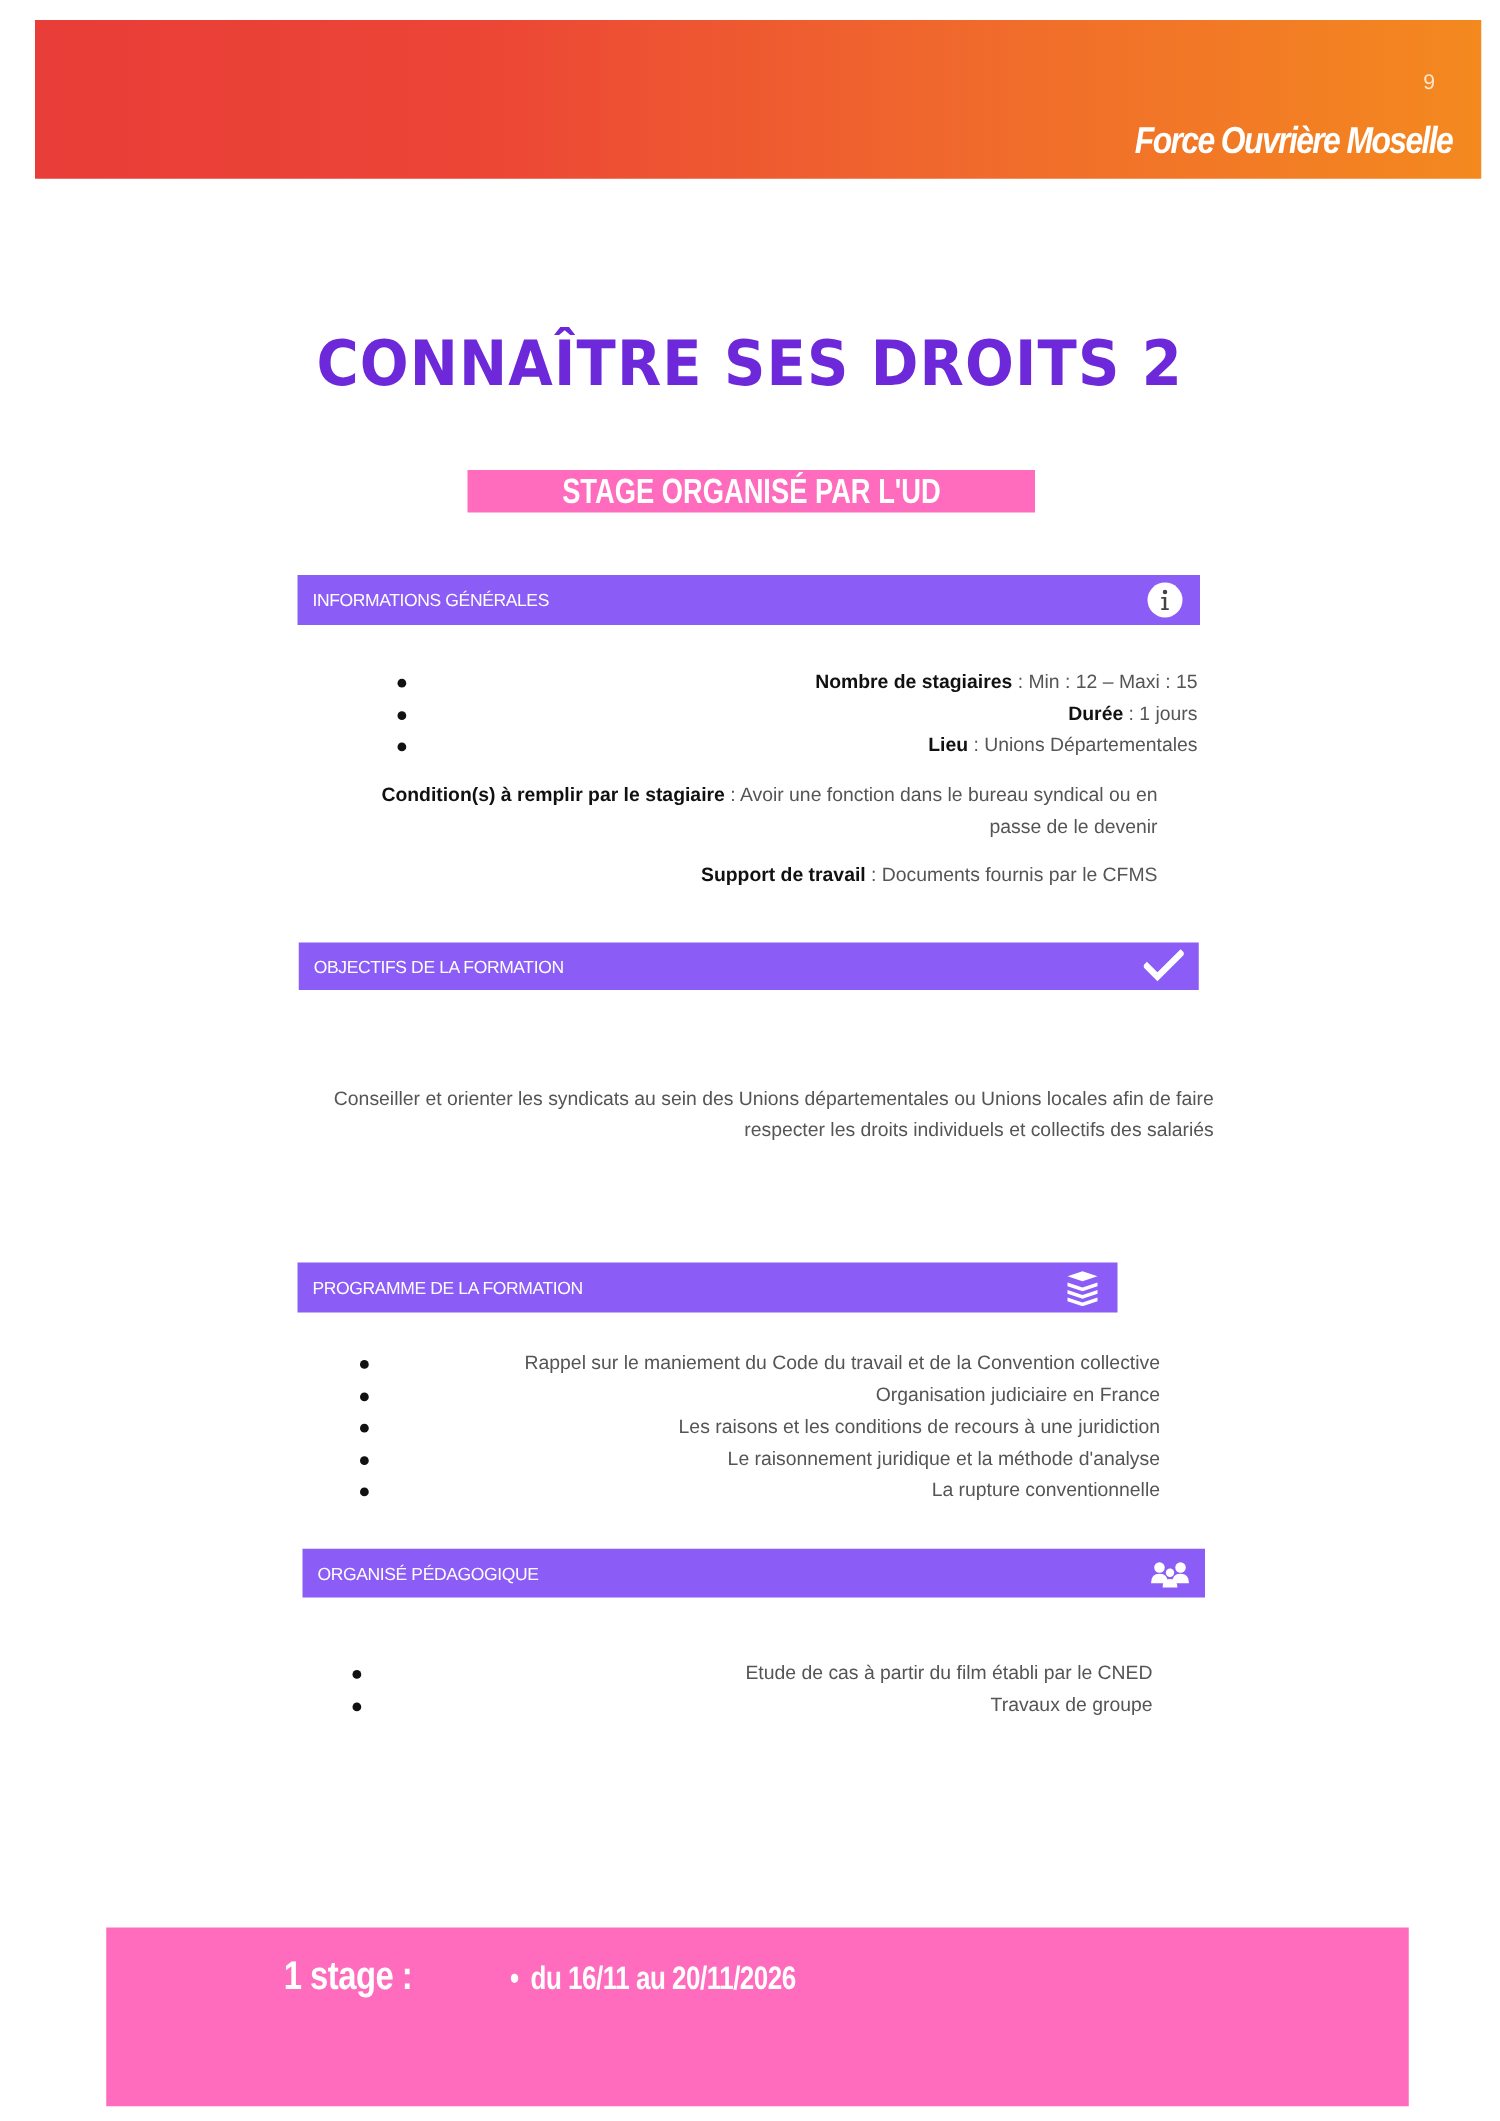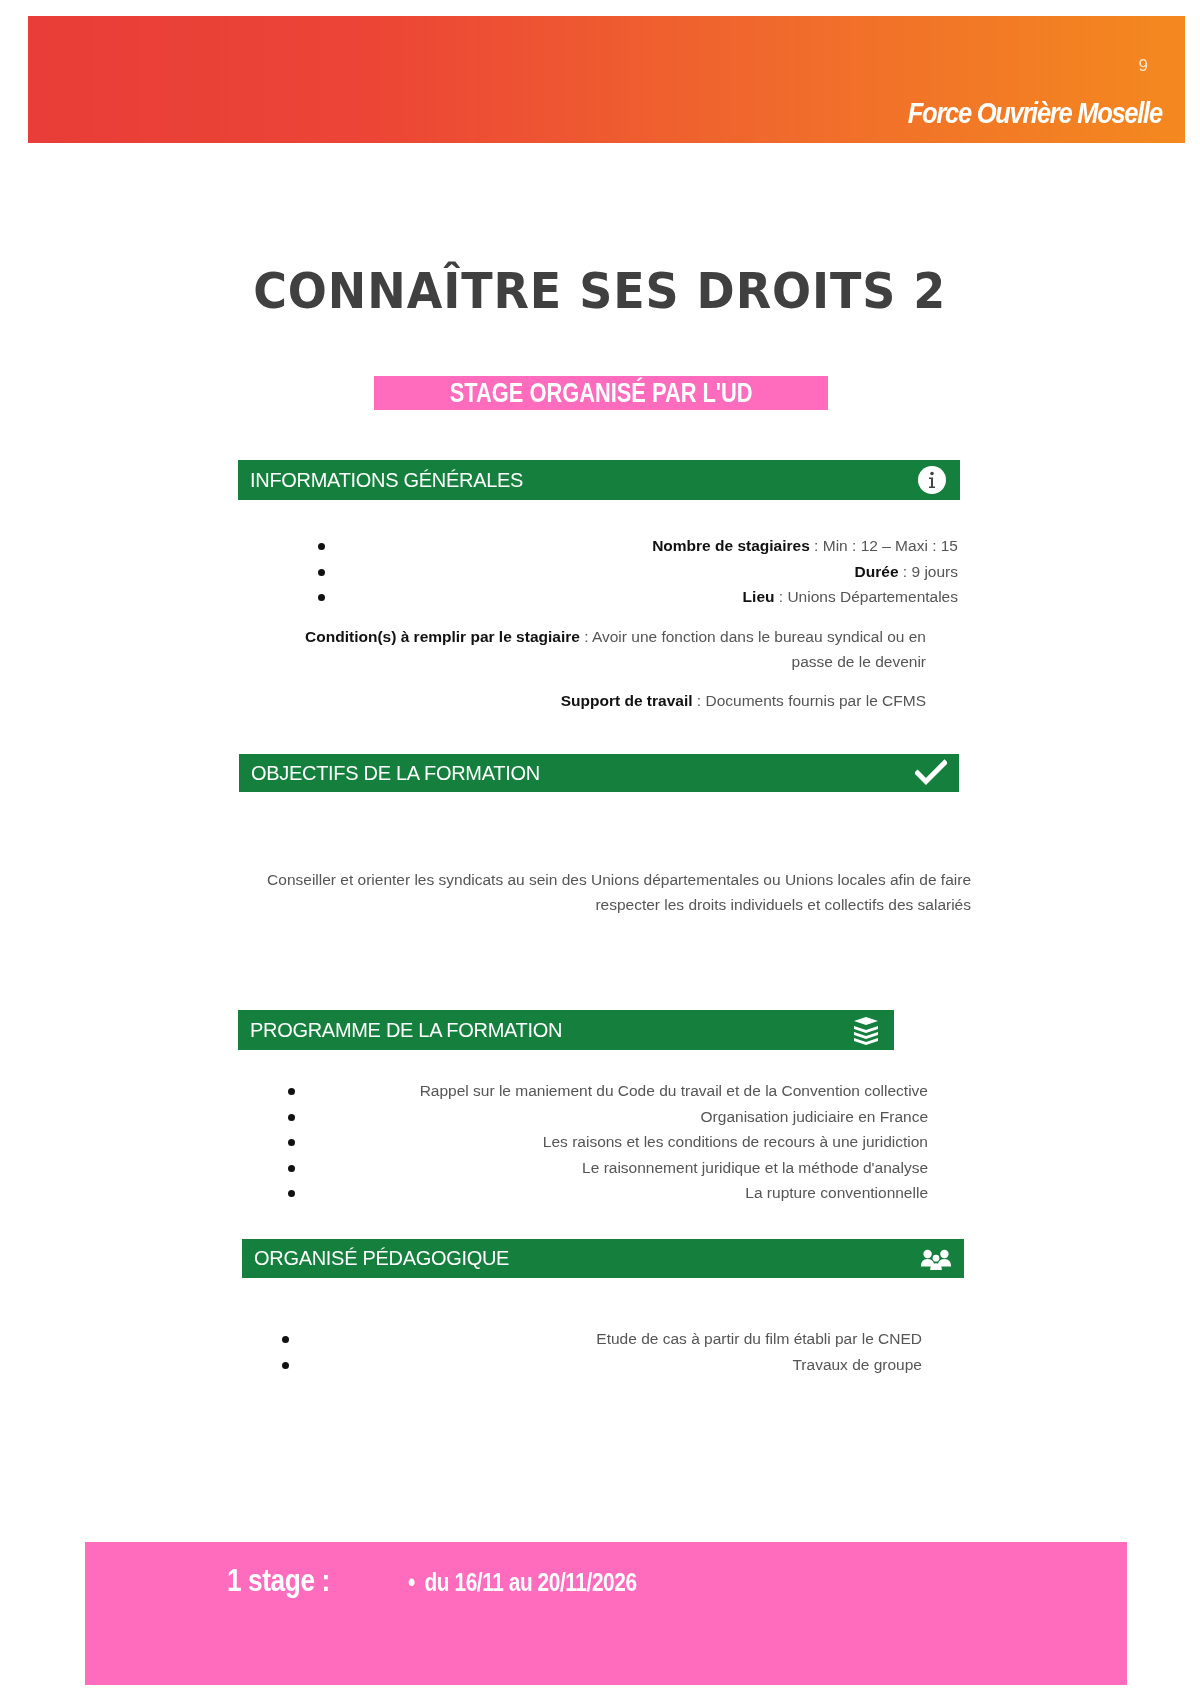--- a/index.html
+++ b/index.html
@@ -16,34 +16,34 @@
     font-size: 17px; font-family: "Liberation Sans", sans-serif;
   }
   .org-name {
     position: absolute; right: 23px; top: 80px; color: #ffffff;
     font-size: 30px; font-weight: bold; font-style: italic;
     font-family: "Liberation Sans", sans-serif; letter-spacing: -1.5px;
     transform: scaleX(0.85); transform-origin: right center;
   }
   .main-title {
     position: absolute; left: 0; width: 1200px; top: 262px; text-align: center;
-    color: #404040; font-size: 50px; font-weight: bold;
+    color: #6d28d9; font-size: 50px; font-weight: bold;
     font-family: "DejaVu Sans", sans-serif; letter-spacing: 1px;
   }
   .main-title span { display: inline-block; transform: scaleX(0.92); }
   .subtitle-band {
     position: absolute; left: 374px; top: 376px; width: 454px; height: 34px;
     background: #ff6cbd; color: #fff; text-align: center;
     font-size: 28px; font-weight: bold; line-height: 34px;
     font-family: "Liberation Sans", sans-serif;
   }
   .subtitle-band span { display: inline-block; transform: scaleX(0.78); letter-spacing: 0px; }
   .section-bar {
-    position: absolute; height: 40px; background: #15803d; color: #fff;
-    font-family: "Liberation Sans", sans-serif; font-size: 20px;
+    position: absolute; height: 40px; background: #8b5cf6; color: #fff;
+    font-family: "Liberation Sans", sans-serif; font-size: 14px;
     display: flex; align-items: center; justify-content: space-between;
     padding: 0 12px 0 12px; box-sizing: border-box;
   }
   .section-bar .bar-label { letter-spacing: -0.3px; }
   .bar-icon { width: 32px; height: 32px; display: flex; align-items: center; justify-content: center; }
   .content-text {
     position: absolute; font-size: 15.5px; color: #555; line-height: 25px;
     font-family: "Liberation Sans", sans-serif;
     text-align: right;
   }
@@ -91,21 +91,21 @@
         <circle cx="15" cy="15" r="14" fill="#fff"></circle>
         <circle cx="15" cy="8.5" r="1.8" fill="#444"></circle>
         <path d="M12 12.5h4v9h2v1.5h-6v-1.5h2v-7.5h-2z" fill="#444"></path>
       </svg>
   </span>
 </div>
 
 <div class="content-text" style="left:318px; top:533px; width:640px;">
   <ul class="bullets">
     <li><b>Nombre de stagiaires</b><span> : Min : 12 – Maxi : 15</span></li>
-    <li><b>Durée</b><span> : 9 jours</span></li>
+    <li><b>Durée</b><span> : 1 jours</span></li>
     <li><b>Lieu</b><span> : Unions Départementales</span></li>
   </ul>
 </div>
 
 <div class="content-text" style="left:288px; top:622px; width:640px;">
   <p class="para"><b>Condition(s) à remplir par le stagiaire</b><span> : Avoir une fonction dans le bureau syndical ou en passe de le devenir</span></p>
 </div>
 
 <div class="content-text" style="left:288px; top:686px; width:640px;">
   <p class="para"><b>Support de travail</b><span> : Documents fournis par le CFMS</span></p>

